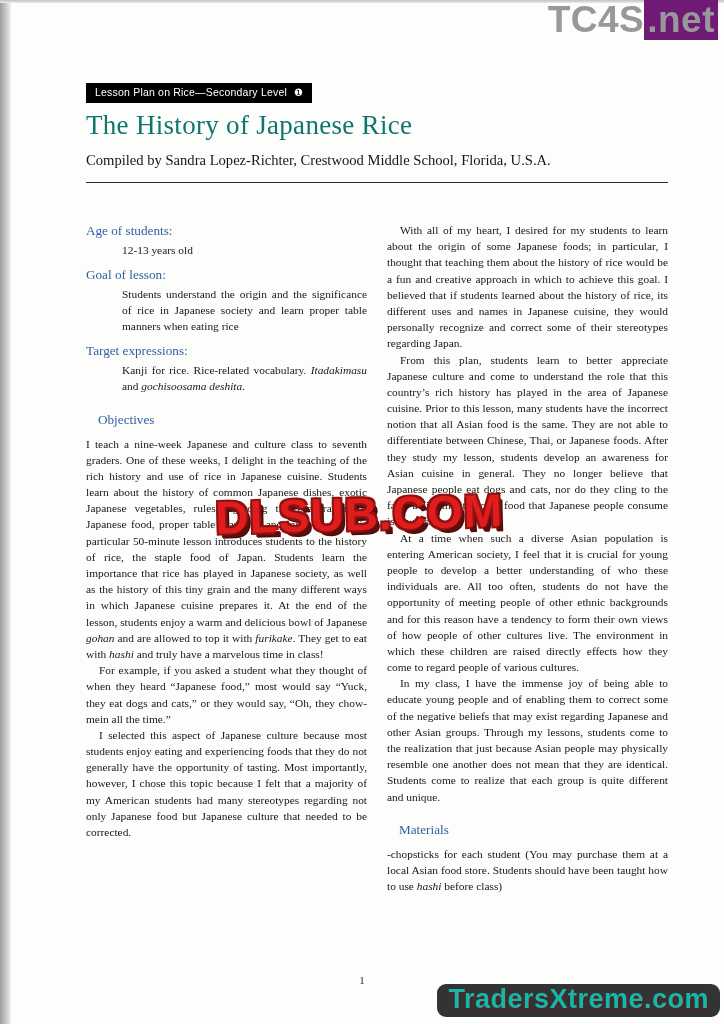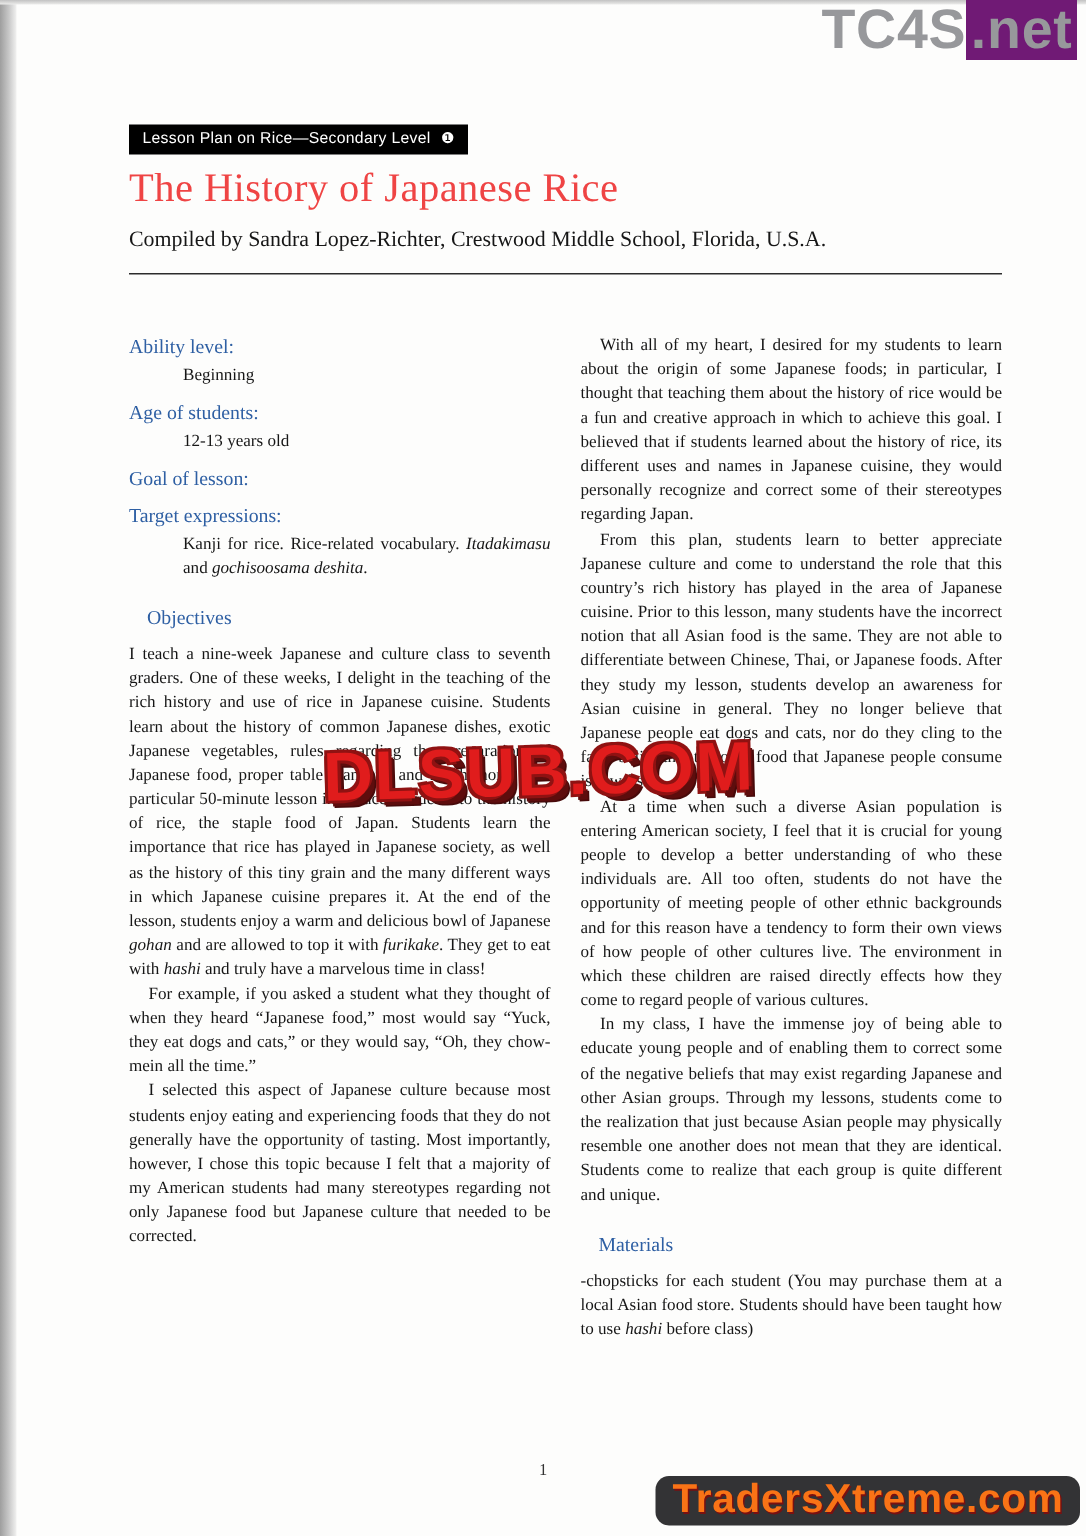--- a/index.html
+++ b/index.html
@@ -34,21 +34,21 @@
   .banner {
     position: absolute; left: 86px; top: 83px;
     background: #000000; color: #ffffff;
     font-family: "Liberation Sans", sans-serif;
     font-size: 10.5px; line-height: 1;
     padding: 4px 9px 5px 9px; letter-spacing: 0.2px;
   }
   .banner .badge { margin-left: 7px; font-size: 10px; }
   .title {
     position: absolute; left: 86px; top: 110px; margin: 0;
-    font-size: 27px; font-weight: 500; color: #ef4444; letter-spacing: 0.3px;
+    font-size: 27px; font-weight: 500; color: #0f766e; letter-spacing: 0.3px;
   }
   .byline {
     position: absolute; left: 86px; top: 152px; width: 582px;
     font-size: 14.6px;
   }
   .rule {
     position: absolute; left: 86px; top: 182px; width: 582px;
     border-top: 1.5px solid #2c2c2c;
   }
   
@@ -79,21 +79,21 @@
       -2px -2px 0 #8f1212, 2px -2px 0 #8f1212,
       -2px  2px 0 #8f1212, 3px 4px 0 #5e0d0d, 4px 5px 0 #470a0a;
   }
   
   .pageno {
     position: absolute; bottom: 38px; left: 0; width: 100%;
     text-align: center; font-size: 11px; color: #333;
   }
   .traders {
     position: absolute; right: 4px; bottom: 7px;
-    background: #333335; color: #f97316;
+    background: #333335; color: #14b8a6;
     font-family: "Liberation Sans", sans-serif;
     font-weight: bold; font-size: 27px; line-height: 1.05;
     padding: 1px 11px 4px 11px; border-radius: 9px;
     letter-spacing: 0.5px; text-shadow: 1px 1px 0 #7a1010;
     z-index: 6;
   }
 </style>
 </head>
 <body>
 
@@ -109,29 +109,26 @@
   <h1 class="title">The History of Japanese Rice</h1>
 
   <div class="byline">Compiled by Sandra Lopez-Richter, Crestwood Middle School, Florida, U.S.A.</div>
 
   <div class="rule"></div>
 
   <div class="columns">
 
     <div class="col">
       <div class="field">
-        <div class="field-label">Ability level:</div>
-        <div class="field-value">Beginning</div>
-      </div>
-      <div class="field">
         <div class="field-label">Age of students:</div>
         <div class="field-value">12-13 years old</div>
       </div>
       <div class="field">
         <div class="field-label">Goal of lesson:</div>
+        <div class="field-value">Students understand the origin and the significance of rice in Japanese society and learn proper table manners when eating rice</div>
       </div>
       <div class="field">
         <div class="field-label">Target expressions:</div>
         <div class="field-value"><span>Kanji for rice. Rice-related vocabulary. </span><i>Itadakimasu</i><span> and </span><i>gochisoosama deshita</i><span>.</span></div>
       </div>
 
       <div class="section-heading">Objectives</div>
 
       <p><span>I teach a nine-week Japanese and culture class to seventh graders. One of these weeks, I delight in the teaching of the rich history and use of rice in Japanese cuisine. Students learn about the history of common Japanese dishes, exotic Japanese vegetables, rules regarding the preparation of Japanese food, proper table manners, and much more. This particular 50-minute lesson introduces students to the history of rice, the staple food of Japan. Students learn the importance that rice has played in Japanese society, as well as the history of this tiny grain and the many different ways in which Japanese cuisine prepares it. At the end of the lesson, students enjoy a warm and delicious bowl of Japanese </span><i>gohan</i><span> and are allowed to top it with </span><i>furikake</i><span>. They get to eat with </span><i>hashi</i><span> and truly have a marvelous time in class!</span></p>
       <p class="indent">For example, if you asked a student what they thought of when they heard “Japanese food,” most would say “Yuck, they eat dogs and cats,” or they would say, “Oh, they chow-mein all the time.”</p>

